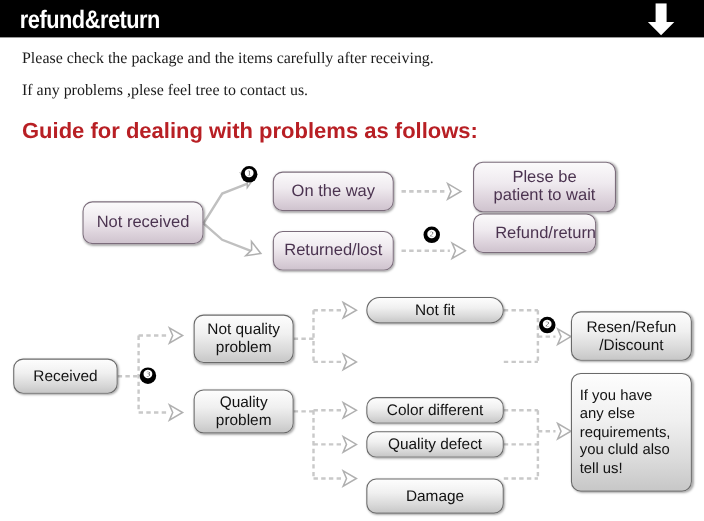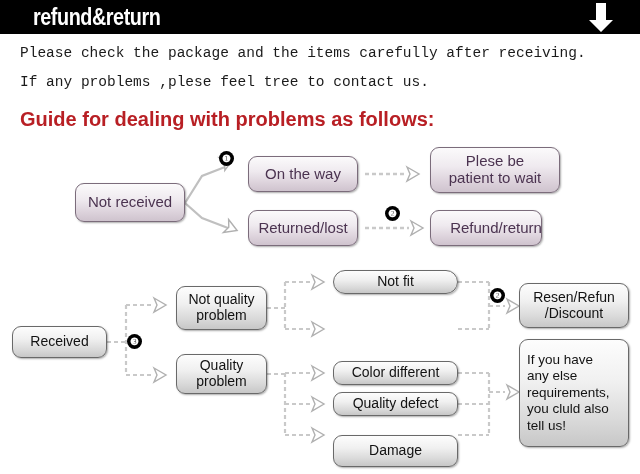--- a/index.html
+++ b/index.html
@@ -10,21 +10,21 @@
     font-family: "Liberation Sans", sans-serif;
     overflow: hidden;
     position: relative;
   }
 
   
   .header-bar {
     position: absolute; left:0; top:0;
     width: 640px; height: 34px;
     background: #000000;
-    display: flex; align-items: center; padding-left: 15px;
+    display: flex; align-items: center;
   }
   .header-title {
     color: #ffffff;
     font-family: "Liberation Sans", sans-serif;
     font-weight: 700;
     font-size: 23px;
     letter-spacing: -0.5px;
     transform: scaleX(0.86);
     transform-origin: left center;
     margin-left: 18px;
@@ -40,21 +40,21 @@
   .intro {
     position: absolute;
     left: 20px; top: 44px;
     width: 600px;
   }
   .intro p {
     margin: 0 0 10px 0;
     font-size: 14.5px;
     color: #1b1b1b;
     line-height: 19px;
-    font-family: Liberation Mono, monospace;
+    font-family: Liberation Serif, serif;
   }
 
   .guide-heading {
     position: absolute;
     left: 20px; top: 108px;
     font-size: 20px;
     font-weight: 700;
     color: #b81f24;
     font-family: "Liberation Sans", sans-serif;
   }
@@ -226,21 +226,21 @@
 
   <div class="node violet" style="left:75px; top:183px; width:110px; height:39px;">Not received</div>
 
   <div class="node violet" style="left:248px; top:156px; width:110px; height:36px;">On the way</div>
 
   <div class="node violet" style="left:248px; top:210px; width:110px; height:36px;">Returned/lost</div>
 
   <div class="node violet" style="left:430px; top:147px; width:130px; height:46px; white-space:pre-line;">Plese be
 patient to wait</div>
 
-  <div class="node violet" style="left:430px; top:210px; width:112px; height:36px;padding-left:20px;">Refund/return</div>
+  <div class="node violet" style="left:430px; top:194px; width:112px; height:36px;padding-left:20px;">Refund/return</div>
 
   <div class="marker" style="left:219px; top:151px;">❶</div>
 
   <div class="marker" style="left:385px; top:206px;">❷</div>
 
   <div class="node gray" style="left:12px; top:326px; width:95px; height:32px;">Received</div>
 
   <div class="node gray" style="left:176px; top:286px; width:91px; height:44px; white-space:pre-line;">Not quality
 problem</div>
 

